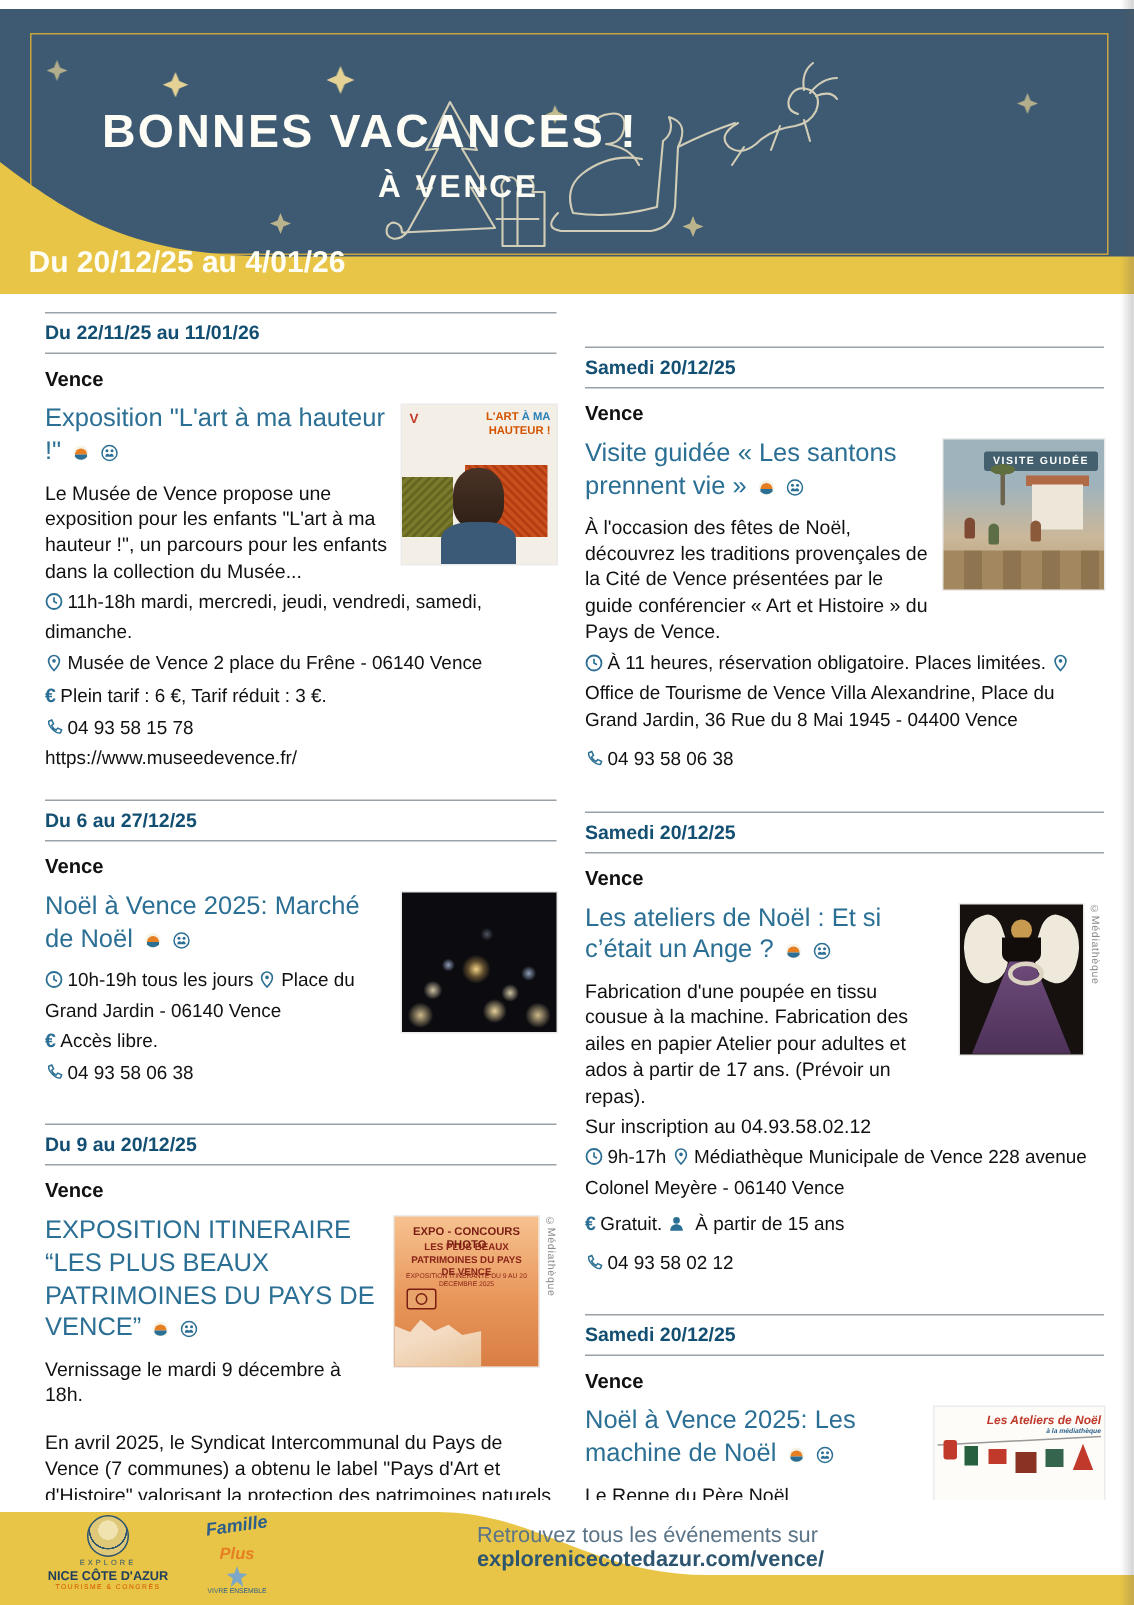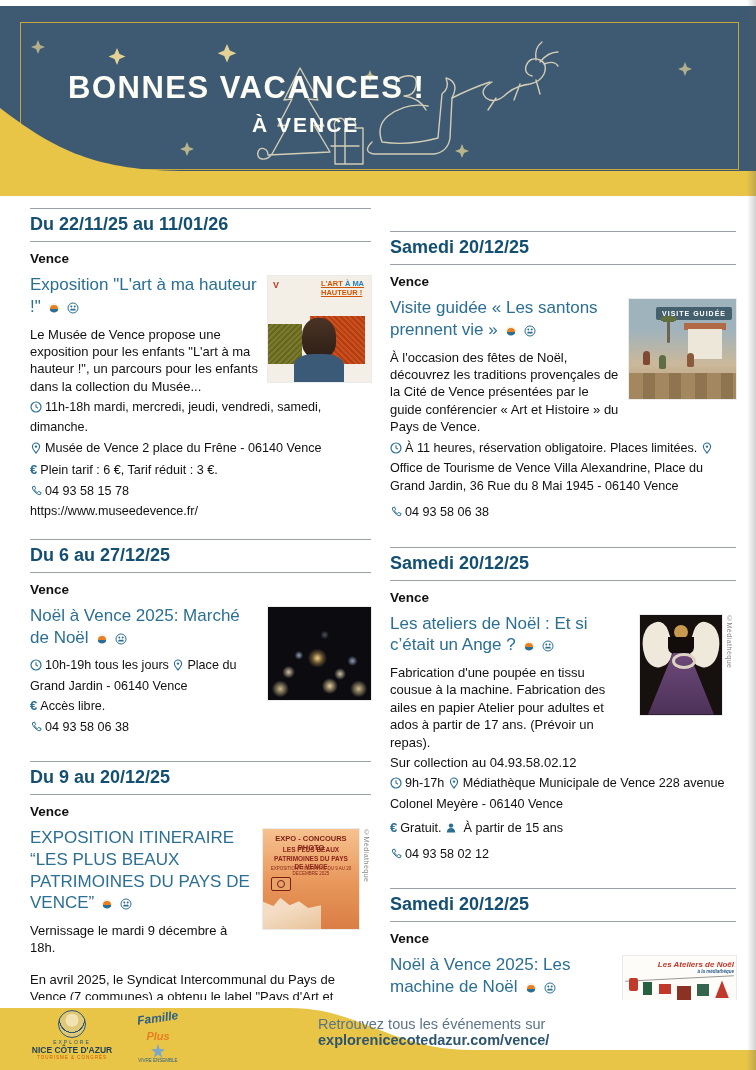--- a/index.html
+++ b/index.html
@@ -18,41 +18,41 @@
   .hdr-yellow{position:absolute;left:0;top:0;}
   .hdr-range{position:absolute;left:19px;top:164px;color:#fffef4;font-size:20px;font-weight:bold;z-index:5;}
 
   
   .col{position:absolute;top:208px;}
   .col-left{left:30px;width:341px;}
   .col-right{left:390px;width:346px;padding-top:23px;}
   .evt{margin-bottom:21px;overflow:visible;}
   .evt::after{content:"";display:block;clear:both;}
   .evt-date{border-top:1px solid #9aa2a8;border-bottom:1px solid #9aa2a8;
-    color:#134f72;font-size:18px;font-weight:bold;padding:5px 0 6px;}
+    color:#134f72;font-size:13px;font-weight:bold;padding:5px 0 6px;}
   .evt-city{font-weight:bold;font-size:13.5px;color:#111;margin:9px 0 8px;}
   .evt-title{color:#2b6f94;font-size:17px;line-height:1.28;margin:0 0 6px;}
   .badges{white-space:nowrap;}
   .badge{display:inline-block;vertical-align:-2px;margin-left:7px;}
   .desc{font-size:13px;line-height:1.34;color:#111;margin:0 0 3px;}
   .detail{font-size:12.6px;line-height:1.45;color:#111;margin:2px 0;}
   .detail .txt{color:#111;}
   .ic{display:inline-block;vertical-align:-2px;margin-right:3px;}
   .euro{color:#2b6f94;font-weight:bold;font-size:13px;margin-right:3px;}
   .url{font-size:12.6px;color:#111;}
 
   .evt-img{float:right;margin:2px 0 6px 10px;position:relative;}
   .imgbox{box-shadow:0 0 0 1px rgba(0,0,0,.08);overflow:hidden;position:relative;}
   .credit{position:absolute;right:-11px;top:0;writing-mode:vertical-rl;font-size:7px;color:#8a8a8a;letter-spacing:.5px;}
 
   
   .img-art{width:103px;height:106px;background:#f4efe6;}
   .img-art .v{position:absolute;left:5px;top:4px;color:#c0392b;font-size:9px;font-weight:bold;}
   .img-art .ttl{position:absolute;right:4px;top:4px;width:46px;font-size:7.5px;font-weight:bold;line-height:1.15;
-     color:#d35400;text-align:left;text-decoration:underline;}
+     color:#d35400;text-align:right;}
   .img-art .ttl b{color:#2980b9;}
   .img-art .blk-red{position:absolute;right:6px;top:40px;width:55px;height:48px;
      background:repeating-linear-gradient(45deg,#c94f1e,#c94f1e 2px,#b53d12 2px,#b53d12 4px);}
   .img-art .blk-olive{position:absolute;left:0px;top:48px;width:34px;height:40px;
      background:repeating-linear-gradient(-45deg,#7a7a2d,#7a7a2d 2px,#666620 2px,#666620 4px);}
   .img-art .head{position:absolute;left:34px;top:42px;width:34px;height:40px;border-radius:45% 45% 38% 38%;
      background:linear-gradient(#4a3326,#2e1f16);}
   .img-art .shoulders{position:absolute;left:26px;top:78px;width:50px;height:28px;border-radius:40% 40% 0 0;background:#3b5a78;}
 
   .img-market{width:103px;height:93px;background:#0b0b10;position:relative;}
@@ -160,20 +160,21 @@
         <path d="M685,62 l2,5 5,2 -5,2 -2,5 -2,-5 -5,-2 5,-2 z" opacity=".7"></path>
       </g>
     </svg>
 
     <div class="hdr-title">BONNES VACANCES !</div>
     <div class="hdr-sub">À VENCE</div>
 
     <svg class="hdr-yellow" width="756" height="198" viewBox="0 0 756 198">
       <path d="M0,108 C50,146 90,170 180,171 L756,171 L756,196 L0,196 Z" fill="#e8c547"></path>
     </svg>
+    <div class="hdr-range">Du 20/12/25 au 4/01/26</div>
   </div>
 
   <div class="col col-left">
 
     <div class="evt">
       <div class="evt-date">Du 22/11/25 au 11/01/26</div>
       <div class="evt-city">Vence</div>
       <div class="evt-img">
         <div class="imgbox img-art">
           <span class="v">V</span>
@@ -302,21 +303,21 @@
                 <circle cx="7.7" cy="4.5" r="1" fill="#2c6f94"></circle>
                 <path d="M3.2,8.5 c0,-2 1.6,-2.6 2.8,-1.4 c1.2,-1.2 2.8,-0.6 2.8,1.4 z" fill="#2c6f94"></path>
               </svg></span></span></p>
       <p class="desc">À l'occasion des fêtes de Noël, découvrez les traditions provençales de la Cité de Vence présentées par le guide conférencier « Art et Histoire » du Pays de Vence.</p>
       <div class="detail"><span class="ic"><svg class="mini" viewBox="0 0 12 12">
               <circle cx="6" cy="6" r="5" fill="none" stroke="#2c6f94" stroke-width="1.2"></circle>
               <path d="M6,3.2 V6 L8,7.2" fill="none" stroke="#2c6f94" stroke-width="1.1"></path>
             </svg></span><span class="txt">À 11 heures, réservation obligatoire. Places limitées.</span> <span class="ic"><svg class="mini" viewBox="0 0 12 12">
               <path d="M6,1 a3.6,3.6 0 0 1 3.6,3.6 C9.6,7.2 6,11 6,11 C6,11 2.4,7.2 2.4,4.6 A3.6,3.6 0 0 1 6,1 z" fill="none" stroke="#2c6f94" stroke-width="1.1"></path>
               <circle cx="6" cy="4.6" r="1.2" fill="#2c6f94"></circle>
-            </svg></span><span class="txt">Office de Tourisme de Vence Villa Alexandrine, Place du Grand Jardin, 36 Rue du 8 Mai 1945 - 06140 Vence</span></div>
+            </svg></span><span class="txt">Office de Tourisme de Vence Villa Alexandrine, Place du Grand Jardin, 36 Rue du 8 Mai 1945 - 04400 Vence</span></div>
       <div class="detail" style="margin-top:8px;"><span class="ic"><svg class="mini" viewBox="0 0 12 12">
               <path d="M2.5,1.8 l2,-0.8 1.2,2.6 -1.3,1.1 a6,6 0 0 0 3,3 l1.1,-1.3 2.6,1.2 -0.8,2 c-3,0.8 -8.6,-4.8 -7.8,-7.8 z" fill="none" stroke="#2c6f94" stroke-width="1"></path>
             </svg></span><span class="txt">04 93 58 06 38</span></div>
     </div>
 
     <div class="evt">
       <div class="evt-date">Samedi 20/12/25</div>
       <div class="evt-city">Vence</div>
       <div class="evt-img" style="margin-right:14px;">
         <div class="imgbox img-angel">
@@ -333,21 +334,21 @@
                 <circle cx="6" cy="6" r="5" fill="#f6f2e6"></circle>
                 <path d="M2,7 a4,4 0 0 1 8,0 z" fill="#e67e22"></path>
                 <path d="M2,7 h8 v1.5 a5,5 0 0 1 -8,0 z" fill="#2c6f94"></path>
               </svg></span><span class="badge"><svg class="mini" viewBox="0 0 12 12">
                 <circle cx="6" cy="6" r="5" fill="none" stroke="#2c6f94"></circle>
                 <circle cx="4.3" cy="4.5" r="1" fill="#2c6f94"></circle>
                 <circle cx="7.7" cy="4.5" r="1" fill="#2c6f94"></circle>
                 <path d="M3.2,8.5 c0,-2 1.6,-2.6 2.8,-1.4 c1.2,-1.2 2.8,-0.6 2.8,1.4 z" fill="#2c6f94"></path>
               </svg></span></span></p>
       <p class="desc">Fabrication d'une poupée en tissu cousue à la machine. Fabrication des ailes en papier Atelier pour adultes et ados à partir de 17 ans. (Prévoir un repas).</p>
-      <p class="desc">Sur collection au 04.93.58.02.12</p>
+      <p class="desc">Sur inscription au 04.93.58.02.12</p>
       <div class="detail"><span class="ic"><svg class="mini" viewBox="0 0 12 12">
               <circle cx="6" cy="6" r="5" fill="none" stroke="#2c6f94" stroke-width="1.2"></circle>
               <path d="M6,3.2 V6 L8,7.2" fill="none" stroke="#2c6f94" stroke-width="1.1"></path>
             </svg></span><span class="txt">9h-17h</span> <span class="ic"><svg class="mini" viewBox="0 0 12 12">
               <path d="M6,1 a3.6,3.6 0 0 1 3.6,3.6 C9.6,7.2 6,11 6,11 C6,11 2.4,7.2 2.4,4.6 A3.6,3.6 0 0 1 6,1 z" fill="none" stroke="#2c6f94" stroke-width="1.1"></path>
               <circle cx="6" cy="4.6" r="1.2" fill="#2c6f94"></circle>
             </svg></span><span class="txt">Médiathèque Municipale de Vence 228 avenue Colonel Meyère - 06140 Vence</span></div>
       <div class="detail" style="margin-top:6px;"><span class="euro">€</span><span class="txt">Gratuit.</span>&nbsp;<span class="ic"><svg class="mini" viewBox="0 0 12 12">
               <circle cx="6" cy="3.6" r="2.2" fill="#2c6f94"></circle>
               <path d="M1.8,10.5 c0,-3 2,-4.4 4.2,-4.4 c2.2,0 4.2,1.4 4.2,4.4 z" fill="#2c6f94"></path>

